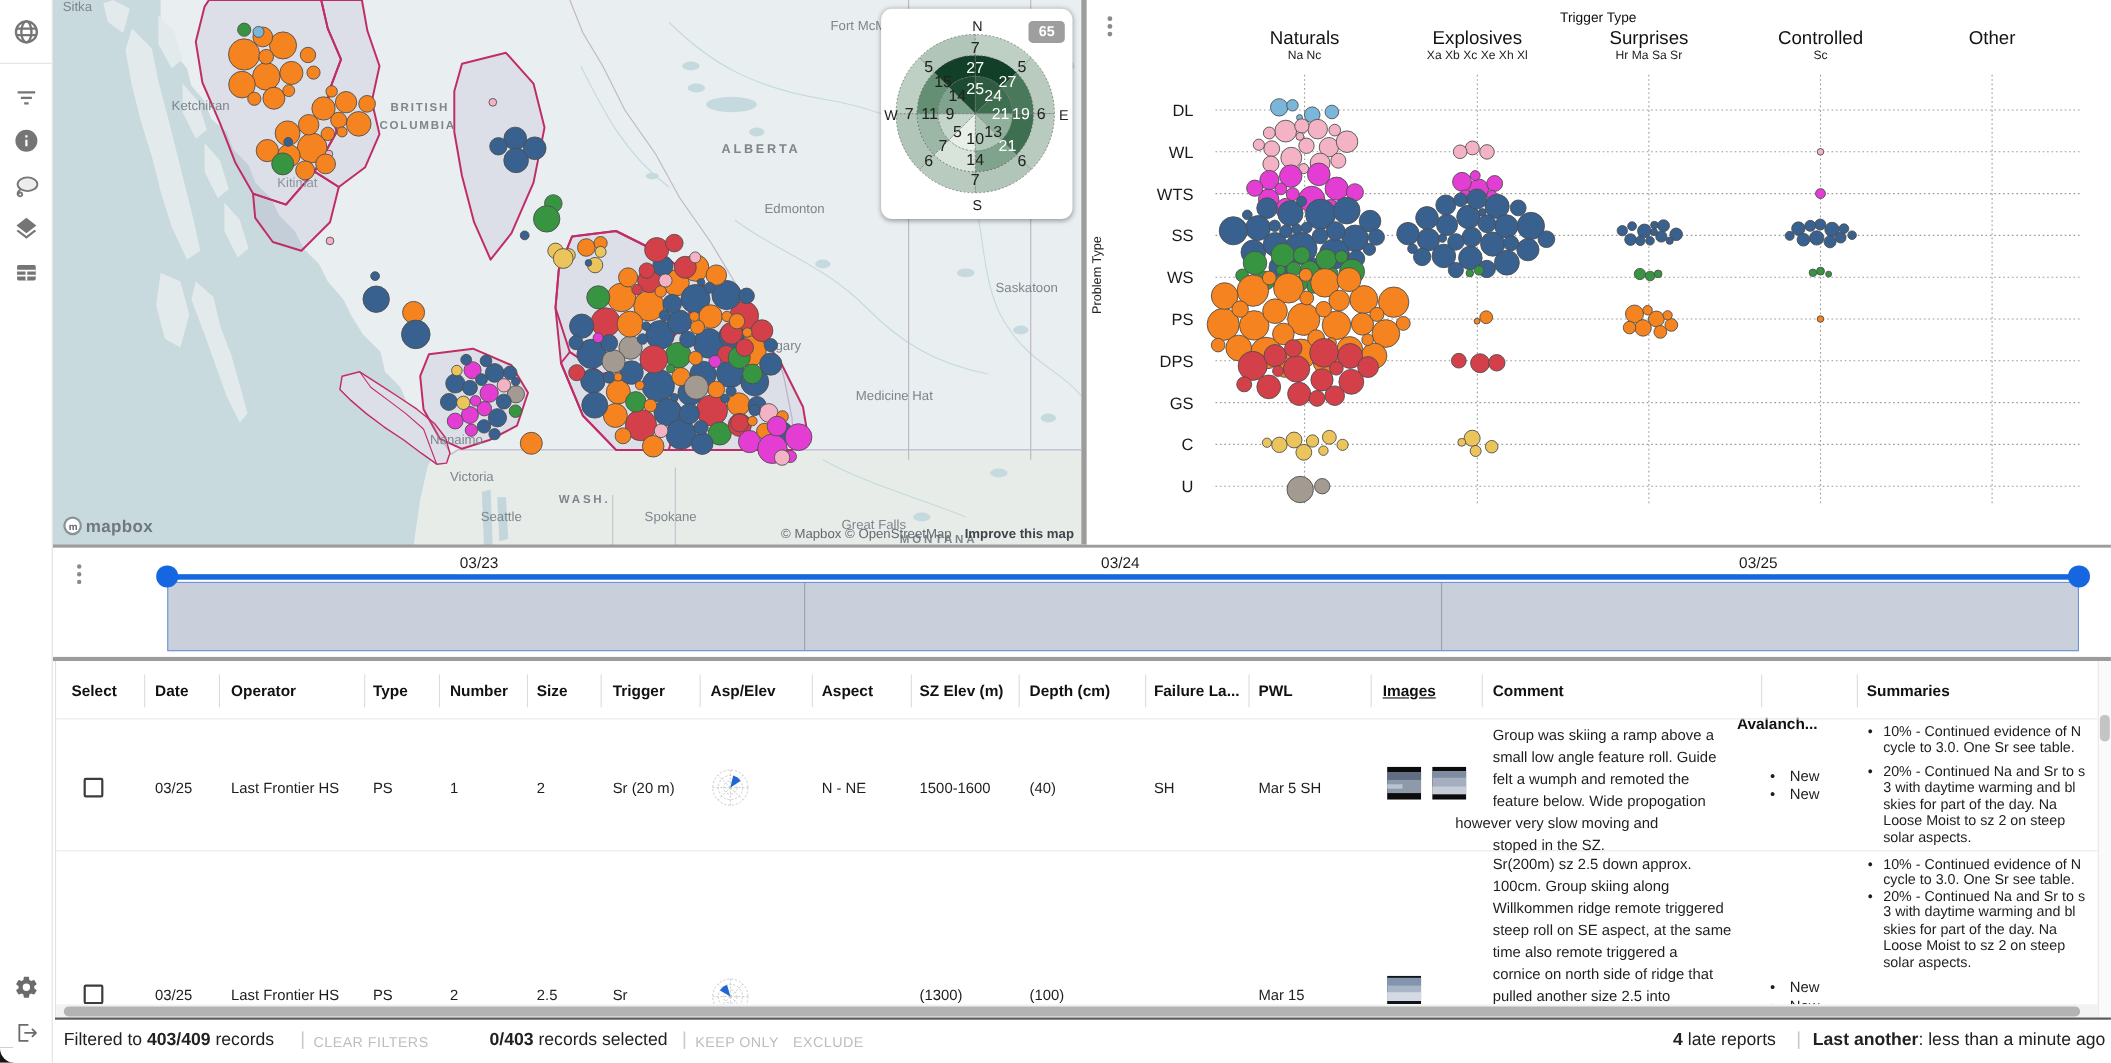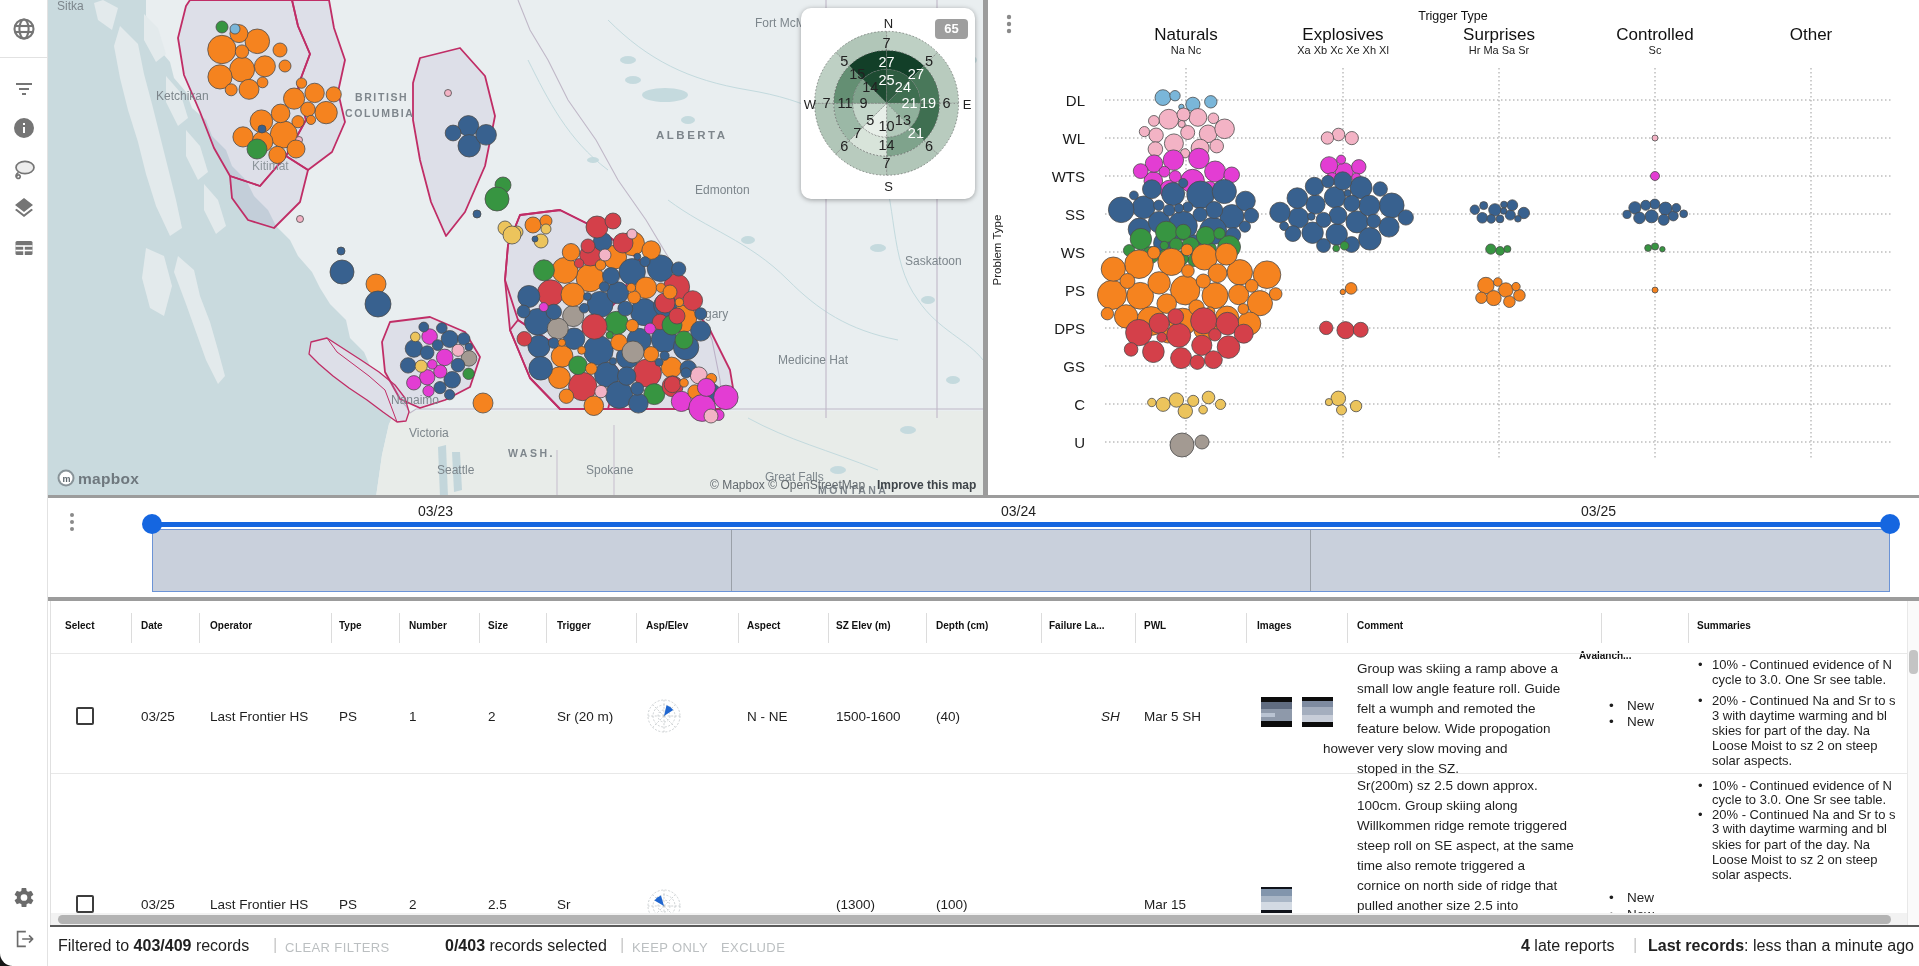--- a/index.html
+++ b/index.html
@@ -9,21 +9,21 @@
 .vdiv{position:absolute;left:983px;top:0;width:5px;height:495px;background:#9c9c9c;}
 .hdiv1{position:absolute;left:48px;top:495px;width:1871px;height:3px;background:#9c9c9c;}
 .hdiv2{position:absolute;left:48px;top:597px;width:1871px;height:4px;background:#9c9c9c;}
 #timeline{position:absolute;left:48px;top:498px;width:1871px;height:99px;background:#fff;}
 #tablewrap{position:absolute;left:50px;top:601px;width:1869px;height:324px;background:#fff;border-left:1px solid #e0e0e0;}
 #footer{position:absolute;left:50px;top:925px;width:1869px;height:41px;background:#fff;border-top:2px solid #5a5a5a;}
 .ft{position:absolute;top:10px;font-size:16px;color:#212121;white-space:nowrap;}
 .gray{color:#bbbfc1;letter-spacing:0.4px;font-size:13px;top:13px;}
 .cell{position:absolute;font-size:13.5px;color:#1e1e1e;white-space:nowrap;}
 .sm{font-size:13px;}
-.hcell{position:absolute;font-size:10px;font-weight:bold;color:#111;white-space:nowrap;top:19px;}
+.hcell{position:absolute;font-size:14px;font-weight:bold;color:#111;white-space:nowrap;top:19px;}
 .htick{position:absolute;top:12px;width:1px;height:30px;background:#dcdcdc;}
 #compass{position:absolute;left:801px;top:8px;width:174px;height:191px;background:#fff;border-radius:10px;box-shadow:0 1px 5px rgba(0,0,0,0.35);z-index:20;}
 .kebab i{display:block;width:4px;height:4px;border-radius:50%;background:#8a8a8a;margin:3px auto;}
 </style></head>
 <body>
 <div id="sidebar">
  <div class="sic" style="top:15px;"><svg width="28" height="28" viewBox="0 0 28 28" fill="none" stroke="#757575" stroke-width="2.1">
         <circle cx="14" cy="14" r="9.5"></circle>
         <ellipse cx="14" cy="14" rx="4.6" ry="9.5"></ellipse>
         <line x1="5" y1="11" x2="23" y2="11"></line>
@@ -708,21 +708,21 @@
     <div class="hcell" style="left:288px;">Type</div>
     <div class="hcell" style="left:358px;">Number</div>
     <div class="hcell" style="left:437px;">Size</div>
     <div class="hcell" style="left:506px;">Trigger</div>
     <div class="hcell" style="left:595px;">Asp/Elev</div>
     <div class="hcell" style="left:696px;">Aspect</div>
     <div class="hcell" style="left:785px;">SZ Elev (m)</div>
     <div class="hcell" style="left:885px;">Depth (cm)</div>
     <div class="hcell" style="left:998px;">Failure La...</div>
     <div class="hcell" style="left:1093px;">PWL</div>
-    <div class="hcell" style="left:1206px;">Images</div>
+    <div class="hcell" style="left:1206px;text-decoration:underline;">Images</div>
     <div class="hcell" style="left:1306px;">Comment</div>
     <div class="hcell" style="left:1528px;margin-top:30px;">Avalanch...</div>
     <div class="hcell" style="left:1646px;">Summaries</div>
     <div class="htick" style="left:80px;"></div>
     <div class="htick" style="left:148px;"></div>
     <div class="htick" style="left:280px;"></div>
     <div class="htick" style="left:348px;"></div>
     <div class="htick" style="left:428px;"></div>
     <div class="htick" style="left:495px;"></div>
     <div class="htick" style="left:585px;"></div>
@@ -740,21 +740,21 @@
     <div style="position:absolute;left:25px;top:106px;width:18px;height:18px;border:2px solid #3c3c3c;border-radius:2px;"></div>
     <div class="cell" style="left:90px;top:108px;">03/25</div>
     <div class="cell" style="left:159px;top:108px;">Last Frontier HS</div>
     <div class="cell" style="left:288px;top:108px;">PS</div>
     <div class="cell" style="left:358px;top:108px;">1</div>
     <div class="cell" style="left:437px;top:108px;">2</div>
     <div class="cell" style="left:506px;top:108px;">Sr (20 m)</div>
     <div class="cell" style="left:696px;top:108px;">N - NE</div>
     <div class="cell" style="left:785px;top:108px;">1500-1600</div>
     <div class="cell" style="left:885px;top:108px;">(40)</div>
-    <div class="cell" style="left:1050px;top:108px;font-style:italic;">SH</div>
+    <div class="cell" style="left:998px;top:108px;">SH</div>
     <div class="cell" style="left:1093px;top:108px;">Mar 5 SH</div>
     <svg width="40" height="40" style="position:absolute;left:593px;top:95px;">
       <g transform="translate(20,20)">
         <circle r="6" fill="none" stroke="#b9bec2" stroke-width="0.7" stroke-dasharray="2 1.6"></circle>
         <circle r="11" fill="none" stroke="#b9bec2" stroke-width="0.7" stroke-dasharray="2 1.6"></circle>
         <circle r="16" fill="none" stroke="#b9bec2" stroke-width="0.7" stroke-dasharray="2 1.6"></circle>
         <line x1="0" y1="0" x2="0.0" y2="-16.0" stroke="#b9bec2" stroke-width="0.7" stroke-dasharray="2 1.6"></line>
         <line x1="0" y1="0" x2="11.3" y2="-11.3" stroke="#b9bec2" stroke-width="0.7" stroke-dasharray="2 1.6"></line>
         <line x1="0" y1="0" x2="16.0" y2="0.0" stroke="#b9bec2" stroke-width="0.7" stroke-dasharray="2 1.6"></line>
         <line x1="0" y1="0" x2="11.3" y2="11.3" stroke="#b9bec2" stroke-width="0.7" stroke-dasharray="2 1.6"></line>
@@ -860,13 +860,13 @@
 <div id="footer">
  <div class="ft" style="left:8px;">Filtered to <b>403/409</b> records</div>
  <div class="ft" style="left:223px;color:#c9c9c9;font-size:17px;top:8px;">|</div>
  <div class="ft gray" style="left:235px;">CLEAR FILTERS</div>
  <div class="ft" style="left:395px;"><b>0/403</b> records selected</div>
  <div class="ft" style="left:570px;color:#c9c9c9;font-size:17px;top:8px;">|</div>
  <div class="ft gray" style="left:582px;">KEEP ONLY</div>
  <div class="ft gray" style="left:671px;">EXCLUDE</div>
  <div class="ft" style="left:1471px;"><b>4</b> late reports</div>
  <div class="ft" style="left:1583px;color:#c9c9c9;font-size:17px;top:8px;">|</div>
- <div class="ft" style="left:1598px;"><b>Last records</b>: less than a minute ago</div>
+ <div class="ft" style="left:1598px;"><b>Last another</b>: less than a minute ago</div>
 </div>
 </body></html>

